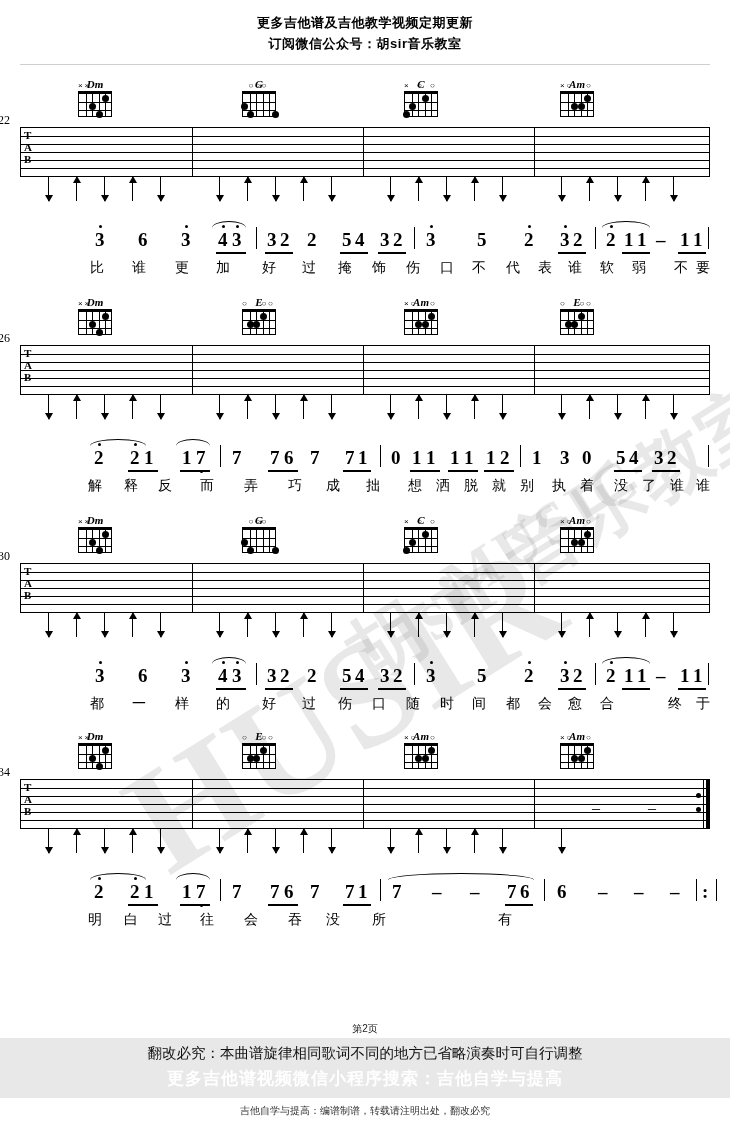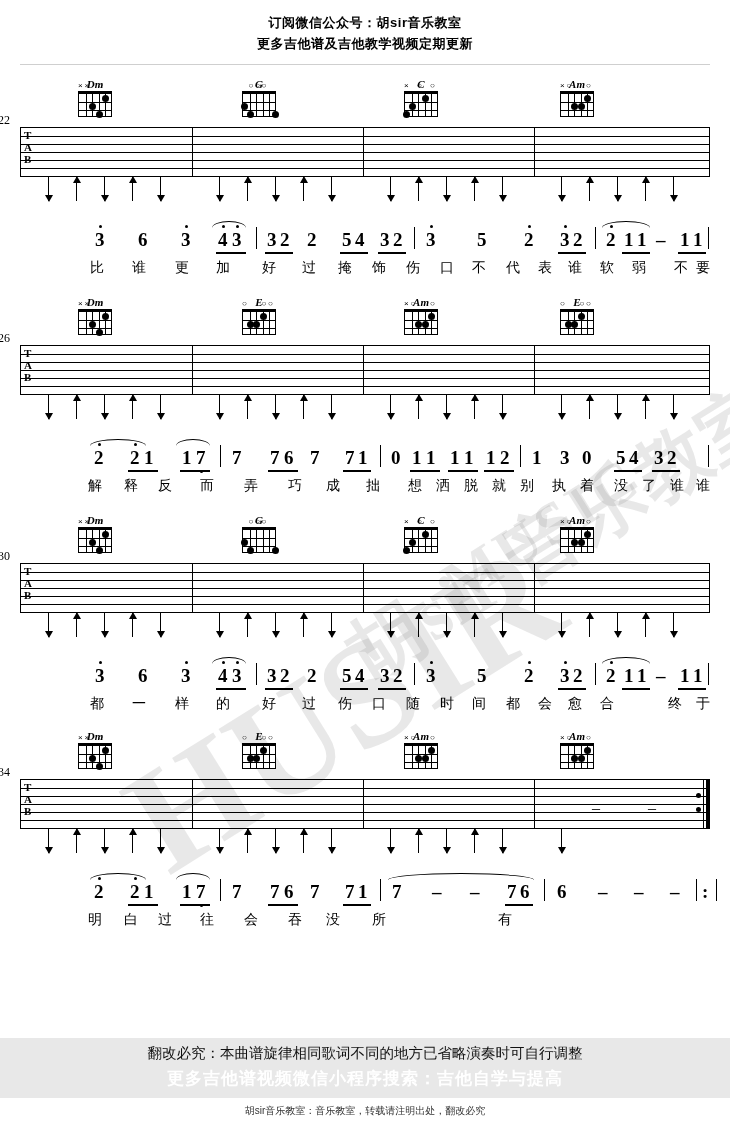--- a/index.html
+++ b/index.html
@@ -178,22 +178,22 @@
     padding: 6px 0 8px 0;
   }
   .tip1 { font-size: 14.5px; color: #111; }
   .tip2 { font-size: 17px; color: #ffffff; font-weight: bold; margin-top: 4px; letter-spacing: 1px; }
   .copyright { font-size: 10px; color: #333; padding: 6px 0 8px 0; }
 </style>
 </head>
 <body>
 
 <div class="header">
+  <div>更多吉他谱及吉他教学视频定期更新</div>
   <div>订阅微信公众号：胡sir音乐教室</div>
-  <div>更多吉他谱及吉他教学视频定期更新</div>
 </div>
 <div class="hrule"></div>
 
 <div class="watermark">
   <div class="wm-text wm1">HUSIR</div>
   <div class="wm-text wm2">胡sir 音乐教室</div>
   <div class="wm-text wm3">MUSIC</div>
 </div>
 
 <div class="sheet">
@@ -966,18 +966,19 @@
       <span class="w" style="left:268px;">吞</span>
       <span class="w" style="left:306px;">没</span>
       <span class="w" style="left:352px;">所</span>
       <span class="w" style="left:478px;">有</span>
     </div>
   </div>
 
 </div>
 
 <div class="footer">
+  <div class="pageno">第2页</div>
   <div class="tipbar">
     <div class="tip1">翻改必究：本曲谱旋律相同歌词不同的地方已省略演奏时可自行调整</div>
     <div class="tip2">更多吉他谱视频微信小程序搜索：吉他自学与提高</div>
   </div>
-  <div class="copyright">胡sir音乐教室：音乐教室，转载请注明出处，翻改必究</div>
+  <div class="copyright">吉他自学与提高：编谱制谱，转载请注明出处，翻改必究</div>
 </div>
 
 </body></html>

